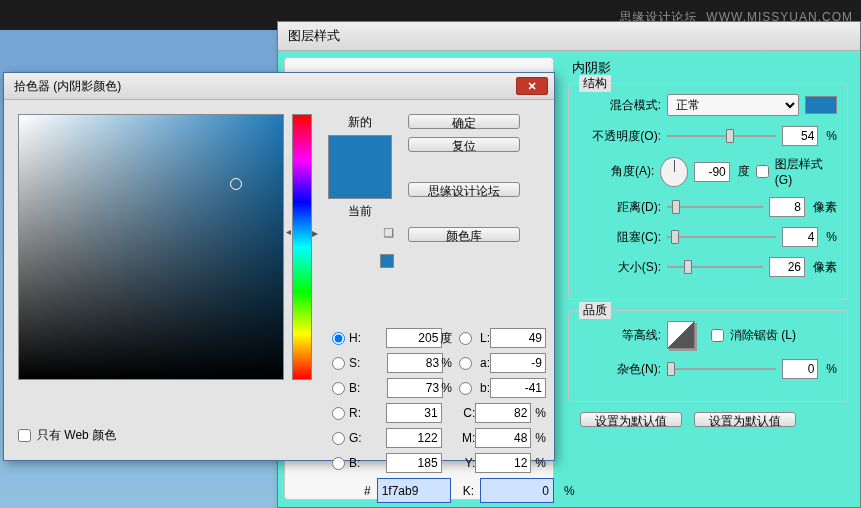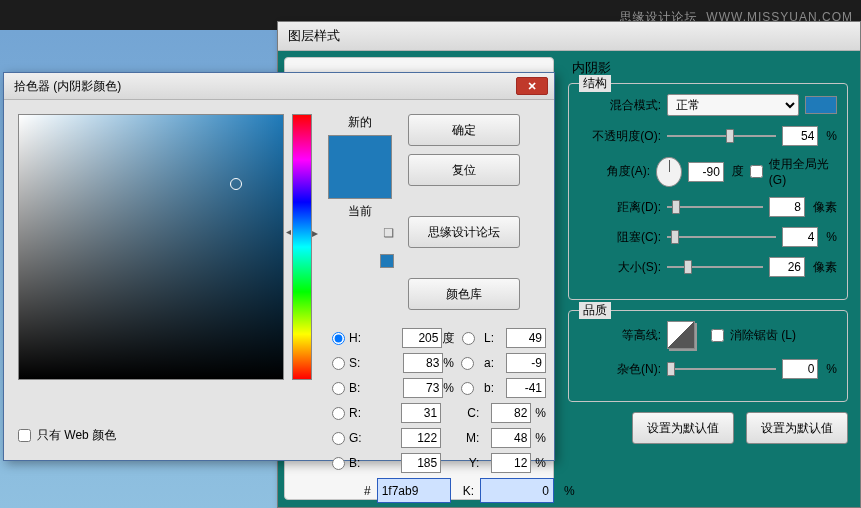--- a/index.html
+++ b/index.html
@@ -3,21 +3,21 @@
 <meta charset="utf-8">
 <style>
   * { box-sizing: border-box; margin: 0; padding: 0; font-family: "Microsoft YaHei", Arial, sans-serif; font-size: 12px; }
   body { background: linear-gradient(to bottom, #1c1c1c 0%, #1c1c1c 6%, #74a5d4 6%, #8fc0e0 100%); width: 861px; height: 508px; position: relative; overflow: hidden; }
   
   
   .watermark { position: absolute; top: 8px; right: 8px; color: #999; font-size: 14px; letter-spacing: 1px; }
   .watermark .sub { font-size: 12px; letter-spacing: 1px; color: #8a8a8a; margin-left: 4px; }
 
   
-  .layer-style { position: absolute; top: 21px; left: 277px; width: 584px; height: 487px; background: #0f766e; border: 1px solid #7a7a7a; box-shadow: 2px 2px 6px rgba(0,0,0,0.25); }
+  .layer-style { position: absolute; top: 21px; left: 277px; width: 584px; height: 487px; background: #5eead4; border: 1px solid #7a7a7a; box-shadow: 2px 2px 6px rgba(0,0,0,0.25); }
   .ls-title { background: linear-gradient(#efefef, #d9d9d9); border-bottom: 1px solid #b4b4b4; padding: 5px 10px; font-size: 13px; }
   .ls-body { display: flex; height: calc(100% - 30px); padding: 6px; }
   .ls-left { width: 270px; height: 100%; background: #f6f6f6; border: 1px solid #c5c5c5; border-radius: 4px; margin-right: 8px; }
   .ls-right { flex: 1; padding: 2px 6px; }
   
   .fieldset { border: 1px solid #c5c5c5; border-radius: 4px; padding: 10px 10px 12px 10px; margin-bottom: 10px; position: relative; }
   .fieldset-title { position: absolute; top: -9px; left: 10px; background: #e4e4e4; padding: 0 4px; font-size: 12px; }
   .right-header { font-size: 13px; margin-bottom: 6px; margin-left: 4px; }
   
   .row { display: flex; align-items: center; margin-bottom: 10px; gap: 6px; margin-left: 12px; }
@@ -33,21 +33,21 @@
   input.num { width: 36px; height: 20px; border: 1px solid #888; text-align: right; padding: 0 3px; background: #fff; font-family: Arial; }
   .unit { margin-left: 2px; }
   
   .angle-dial { width: 30px; height: 30px; border: 1px solid #888; border-radius: 50%; background: #f2f2f2; position: relative; }
   .angle-dial::after { content: ""; position: absolute; left: 50%; top: 50%; width: 1px; height: 12px; background: #555; transform-origin: top; transform: rotate(180deg); }
   
   input[type=checkbox] { width: 13px; height: 13px; }
   
   .contour-box { width: 28px; height: 28px; border: 1px solid #888; background: linear-gradient(135deg, #fff 50%, #555 50%); display: inline-block; box-shadow: 2px 2px 0 #999; }
   
-  .btn { height: 32px; background: linear-gradient(#f8f8f8, #dedede); border: 1px solid #888; border-radius: 3px; padding: 0 14px; font-size: 12px; cursor: pointer; }
+  .btn { height: 15px; background: linear-gradient(#f8f8f8, #dedede); border: 1px solid #888; border-radius: 3px; padding: 0 14px; font-size: 12px; cursor: pointer; }
 
   
   .color-picker { position: absolute; top: 72px; left: 3px; width: 552px; height: 389px; background: #e4e4e4; border: 1px solid #4b6ea0; box-shadow: 3px 3px 10px rgba(0,0,0,0.35); }
   .cp-title { display: flex; align-items: center; justify-content: space-between; background: linear-gradient(#efefef, #d9d9d9); border-bottom: 1px solid #b4b4b4; padding: 4px 6px 4px 10px; font-size: 13px; }
   .close-btn { width: 32px; height: 18px; background: #c0392b; border: 1px solid #a02a22; border-radius: 2px; display: flex; align-items: center; justify-content: center; color: #fff; font-size: 11px; font-weight: bold; }
   .cp-body { display: flex; padding: 14px 0 10px 14px; gap: 8px; }
   
   .sv-field { width: 266px; height: 266px; border: 1px solid #888; position: relative; background: #1f7ab9; }
   .sv-field .white-grad { position: absolute; inset: 0; background: linear-gradient(to right, #fff, transparent); }
   .sv-field .black-grad { position: absolute; inset: 0; background: linear-gradient(to top, #000, transparent); }
@@ -62,21 +62,21 @@
   .cube-icon { font-size: 14px; color: #666; margin-top: 6px; width: 100%; display: flex; justify-content: flex-end; gap: 6px; align-items: center; }
   .mini-swatch { width: 14px; height: 14px; border: 1px solid #888; }
   
   .actions-col { display: flex; flex-direction: column; gap: 8px; margin-left: 6px; margin-right: 12px; width: 112px; }
   .actions-col .btn { width: 100%; }
   
   .numeric-grid { position: absolute; left: 328px; top: 255px; width: 214px; }
   .nrow { display: flex; align-items: center; margin-bottom: 5px; }
   .nrow .radio-cell { width: 66px; display: flex; align-items: center; gap: 4px; }
   .nrow .val-cell { width: 54px; }
-  .nrow input.num { width: 40px; margin-left: 12px; }
+  .nrow input.num { width: 56px; }
   .nrow .sp { width: 8px; }
   .nrow .lab2 { width: 22px; text-align: right; }
   .hex-row { display: flex; align-items: center; margin-top: 4px; gap: 6px; margin-left: 32px; }
   .hex-row input { width: 74px; height: 25px; border: 1px solid #2a5cbf; background: #cfe2ff; padding: 0 4px; font-family: Arial; color: #000; }
   
   .webonly { position: absolute; left: 14px; bottom: 16px; display: flex; align-items: center; gap: 6px; }
 </style>
 </head>
 <body>
 
@@ -109,21 +109,21 @@
           <input class="num" value="54" style="">
           <span class="unit">%</span>
         </div>
 
         <div class="row">
           <span class="lblw">角度(A):</span>
           <div class="angle-dial"></div>
           <input class="num" value="-90" style="">
           <span class="unit">度</span>
           <input type="checkbox" style="">
-          <span>使用全局光 (G)</span>
+          <span>图层样式 (G)</span>
         </div>
 
         <div class="row">
           <span class="lblw">距离(D):</span>
           <div class="slider">
               <div class="thumb" style="left:5%"></div>
             </div>
           <input class="num" value="8" style="">
           <span class="unit">像素</span>
         </div>
@@ -160,21 +160,21 @@
         <div class="row">
           <span class="lblw">杂色(N):</span>
           <div class="slider">
               <div class="thumb" style="left:0%"></div>
             </div>
           <input class="num" value="0" style="">
           <span class="unit">%</span>
         </div>
       </div>
 
-      <div class="row" style="justify-content:flex-end;gap:12px">
+      <div class="row" style="justify-content:flex-start;gap:12px">
         <button class="btn">设置为默认值</button>
         <button class="btn">设置为默认值</button>
       </div>
     </div>
   </div>
 </div>
 
 <div class="color-picker">
   <div class="cp-title">
     <span>拾色器 (内阴影颜色)</span>

